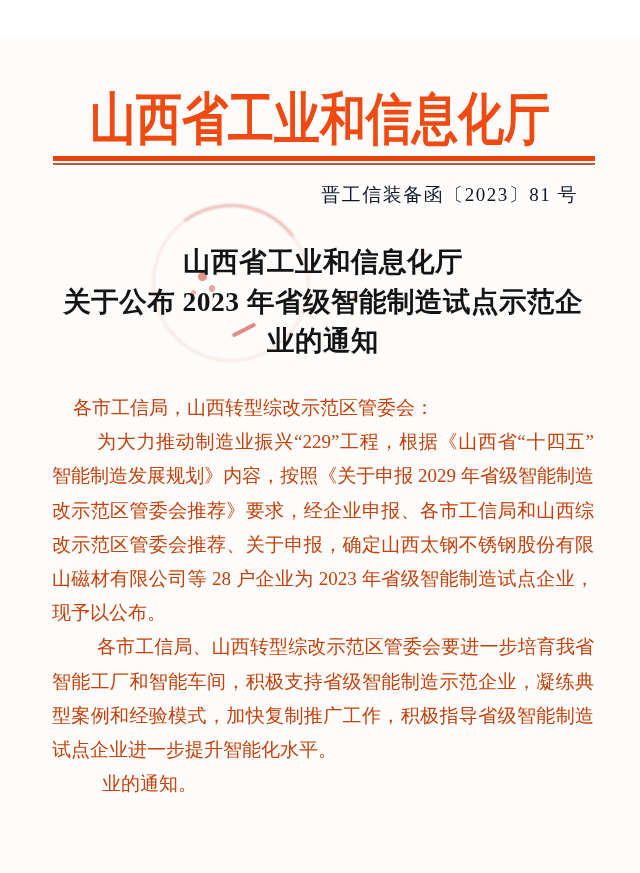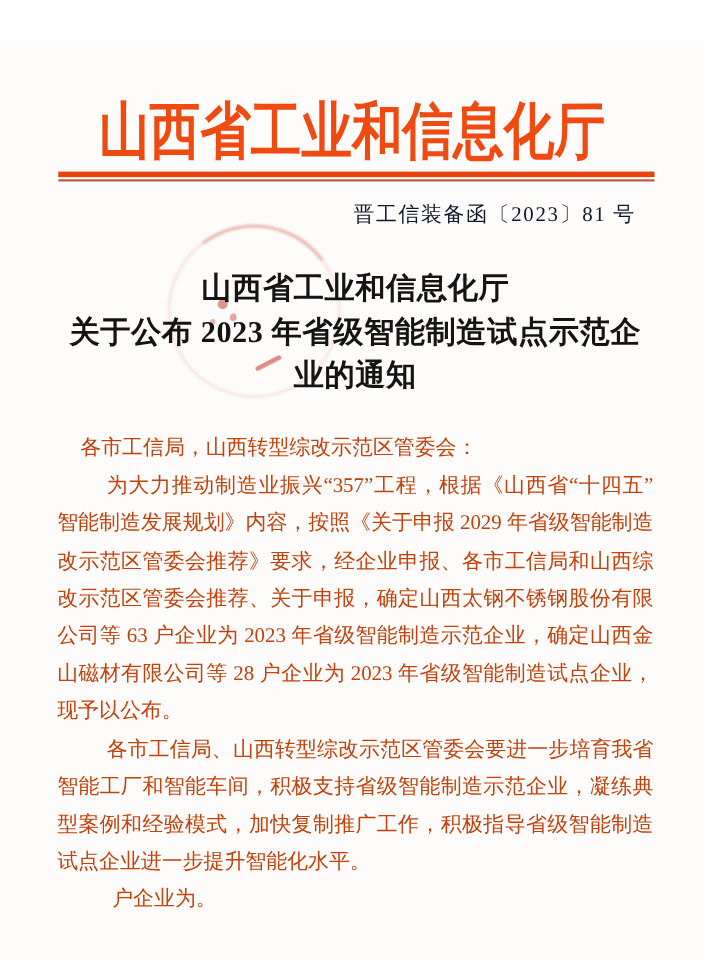--- a/index.html
+++ b/index.html
@@ -155,29 +155,28 @@
   <div class="artifact speck5"></div>
 
   <div class="doc-title">
     <div>山西省工业和信息化厅</div>
     <div>关于公布 2023 年省级智能制造试点示范企</div>
     <div>业的通知</div>
   </div>
 
   <div class="body-block">
     <div class="line sal">各市工信局，山西转型综改示范区管委会：</div>
-    <div class="line jst ind">为大力推动制造业振兴“357”工程，根据《山西省“十四五”</div>
+    <div class="line jst ind">为大力推动制造业振兴“229”工程，根据《山西省“十四五”</div>
     <div class="line jst">智能制造发展规划》内容，按照《关于申报 2029 年省级智能制造</div>
     <div class="line jst">改示范区管委会推荐》要求，经企业申报、各市工信局和山西综</div>
     <div class="line jst">改示范区管委会推荐、关于申报，确定山西太钢不锈钢股份有限</div>
-    <div class="line jst">公司等 63 户企业为 2023 年省级智能制造示范企业，确定山西金</div>
     <div class="line jst">山磁材有限公司等 28 户企业为 2023 年省级智能制造试点企业，</div>
     <div class="line">现予以公布。</div>
     <div class="line jst ind">各市工信局、山西转型综改示范区管委会要进一步培育我省</div>
     <div class="line jst">智能工厂和智能车间，积极支持省级智能制造示范企业，凝练典</div>
     <div class="line jst">型案例和经验模式，加快复制推广工作，积极指导省级智能制造</div>
     <div class="line">试点企业进一步提升智能化水平。</div>
-    <div class="line ind2">户企业为。</div>
+    <div class="line ind2">业的通知。</div>
   </div>
 
   <div class="footer-rule"></div>
 
 </div>
 
 </body></html>

